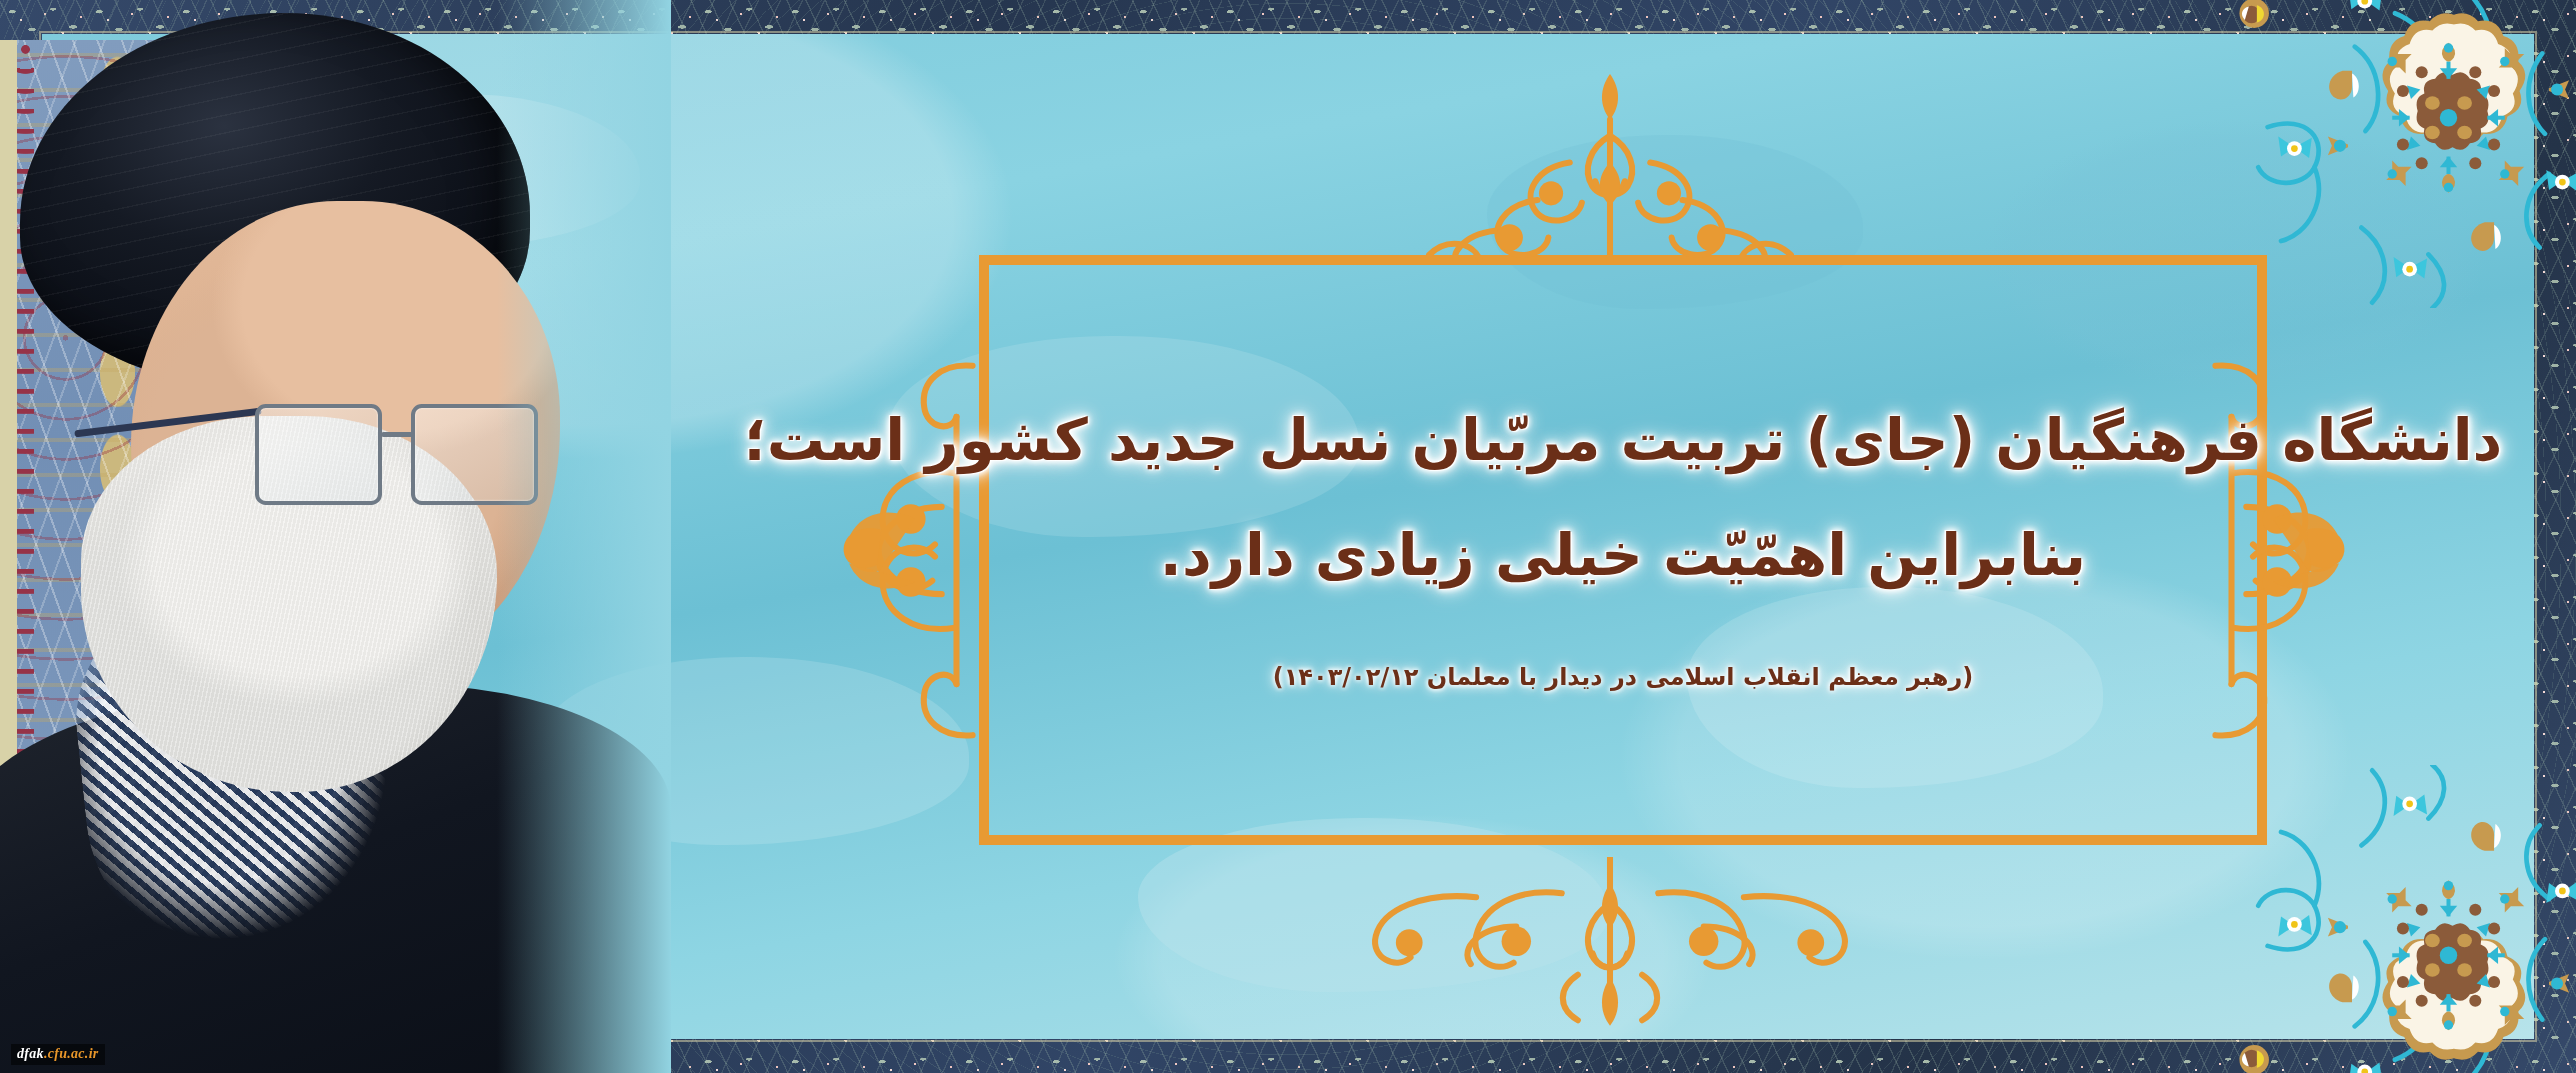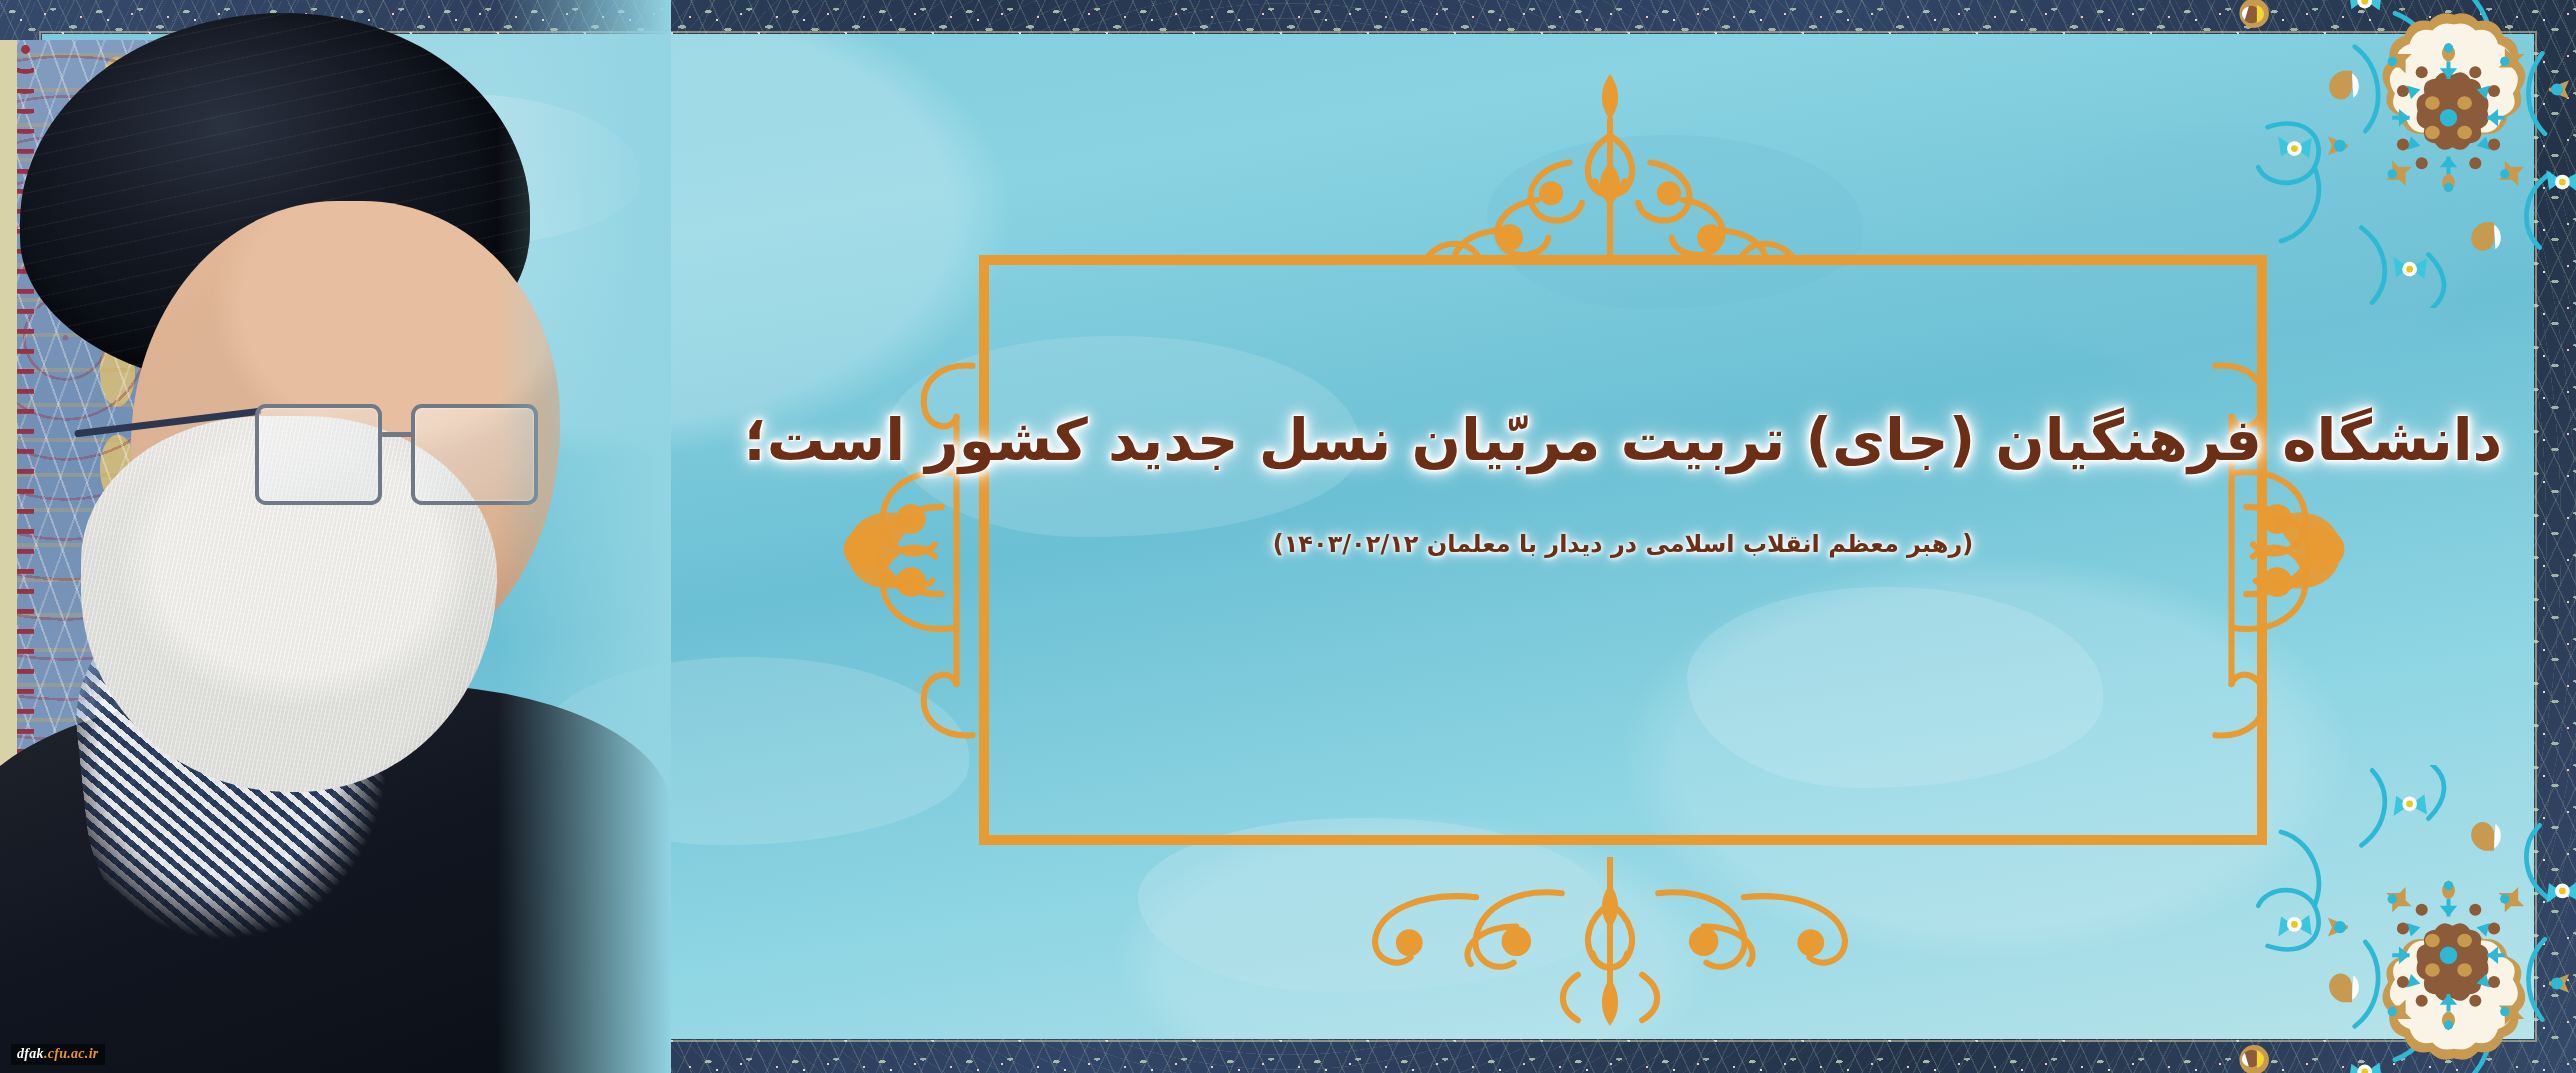--- a/index.html
+++ b/index.html
@@ -190,21 +190,21 @@
     line-height:1.1;
     letter-spacing:-0.7px;
     white-space:nowrap;
     text-shadow:
       0 0 6.7px #fff, 0 0 6.7px #fff, 0 0 12px #fff,
       0 0 17.4px rgba(255,255,255,.95), 0 0 23px rgba(255,255,255,.8),
       1.3px 1.3px 0 rgba(255,255,255,.9), -1.3px -1.3px 0 rgba(255,255,255,.9);
   }
   .q-line.l2{margin-top:51px;}
   .q-attr{
-    margin-top:57px;
+    margin-top:75px;
     color:#6b2f18;
     font-weight:700;
     font-size:24px;
     white-space:nowrap;
     text-shadow:0 0 5.4px #fff,0 0 5.4px #fff,0 0 10.7px #fff,0 0 14.8px rgba(255,255,255,.9);
   }
 
   
   .watermark{
     position:absolute;left:11px;bottom:8px;z-index:30;
@@ -329,20 +329,21 @@
       <path d="M110 268 C70 248 26 260 12 296 C0 330 30 356 58 344" fill="#e89a33" stroke="none" opacity=".95"></path>
       <path d="M110 362 C70 382 26 370 12 334" fill="#e89a33" stroke="none" opacity=".95"></path>
       <path d="M60 284 C28 276 2 292 4 316 C6 338 34 348 54 336Z" fill="#e89a33" stroke="none"></path>
     </svg>
   </div>
 
   <div class="quote-frame"></div>
 
   <div class="quote-text">
     <div class="q-line l1">دانشگاه فرهنگیان (جای) تربیت مربّیان نسل جدید کشور است؛</div>
+    <div class="q-line l2">بنابراین اهمّیّت خیلی زیادی دارد.</div>
     <div class="q-attr">(رهبر معظم انقلاب اسلامی در دیدار با معلمان ۱۴۰۳/۰۲/۱۲)</div>
   </div>
 
   <div class="corner tr">
     <svg width="376" height="335" viewBox="0 0 560 500">
       <g stroke="#2fb8d4" stroke-width="7" fill="none" stroke-linecap="round">
         <path d="M60 230 C120 210 150 250 130 290 C112 322 60 320 46 290"></path>
         <path d="M130 290 C150 340 120 390 80 400"></path>
         <path d="M190 110 C230 140 236 200 206 236"></path>
         <path d="M250 60 C300 80 320 130 300 170"></path>

